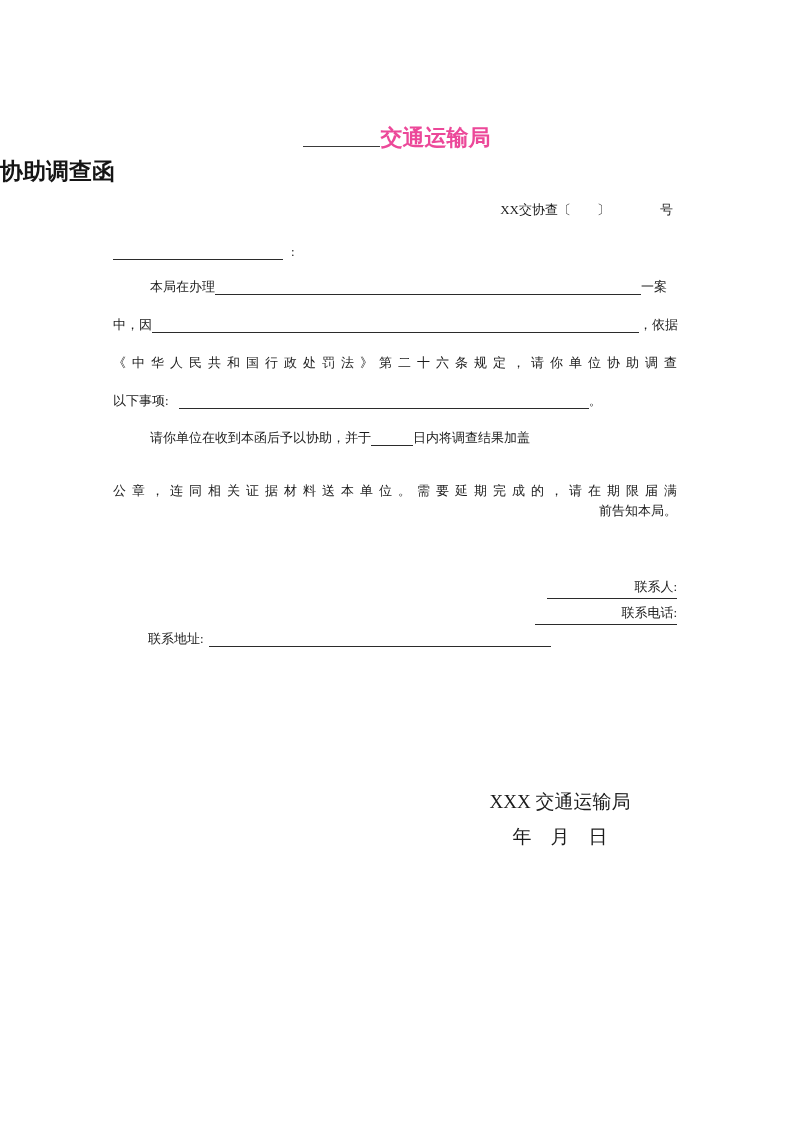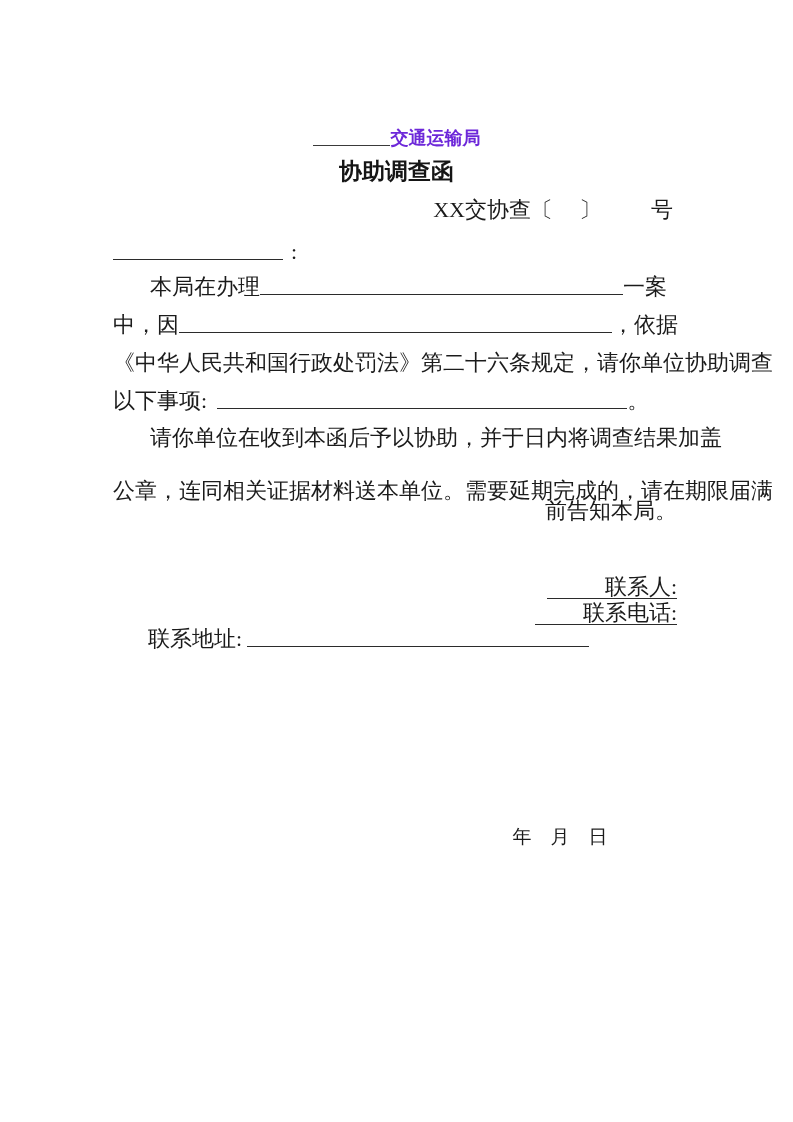--- a/index.html
+++ b/index.html
@@ -14,21 +14,21 @@
     background: #ffffff;
     color: #1b1b1b;
     font-family: "Liberation Serif", serif;
     overflow: hidden;
   }
   .line {
     position: absolute;
     left: 113px;
     right: 116px;
     height: 22px;
-    font-size: 22px;
+    font-size: 13px;
     line-height: 22px;
     display: flex;
     align-items: flex-end;
     white-space: nowrap;
   }
   .txt { line-height: 22px; }
   .fill {
     border-bottom: 1px solid #2b2b2b;
     height: 0;
     margin-bottom: 3px;
@@ -37,39 +37,38 @@
   .title1 {
     position: absolute;
     top: 124px;
     left: 0;
     right: 0;
     height: 28px;
     line-height: 28px;
     text-align: center;
     font-family: "DejaVu Sans", sans-serif;
     font-weight: bold;
-    font-size: 18px;
-    color: #6d28d9;
+    font-size: 22px;
+    color: #ec4899;
   }
   .title1 .ublank {
     display: inline-block;
     width: 77px;
     height: 1px;
     border-bottom: 1.4px solid #3a3a3a;
     vertical-align: -2px;
     margin-right: 1px;
   }
   .title2 {
     position: absolute;
     top: 156px;
     left: 0;
     right: 0;
     height: 30px;
     line-height: 30px;
-    text-align: center;
     font-family: "DejaVu Sans", sans-serif;
     font-weight: bold;
     font-size: 23px;
     color: #151515;
   }
   .ref-line {
     top: 199px;
     right: 120px;
     justify-content: flex-end;
   }
@@ -148,15 +147,16 @@
     <span class="fill" style="width:130px; margin-left:10px;"></span>
     <span class="txt">联系电话:</span>
     <span class="fill" style="width:142px; margin-left:10px;"></span>
   </div>
 
   <div class="line" style="top:628px; left:148px;">
     <span class="txt">联系地址:</span>
     <span class="fill" style="width:342px; margin-left:5px;"></span>
   </div>
 
+  <div class="sig-line" style="top:790px;">XXX 交通运输局</div>
   <div class="sig-line" style="top:825px;">年　月　日</div>
 
 </div>
 
 </body></html>

